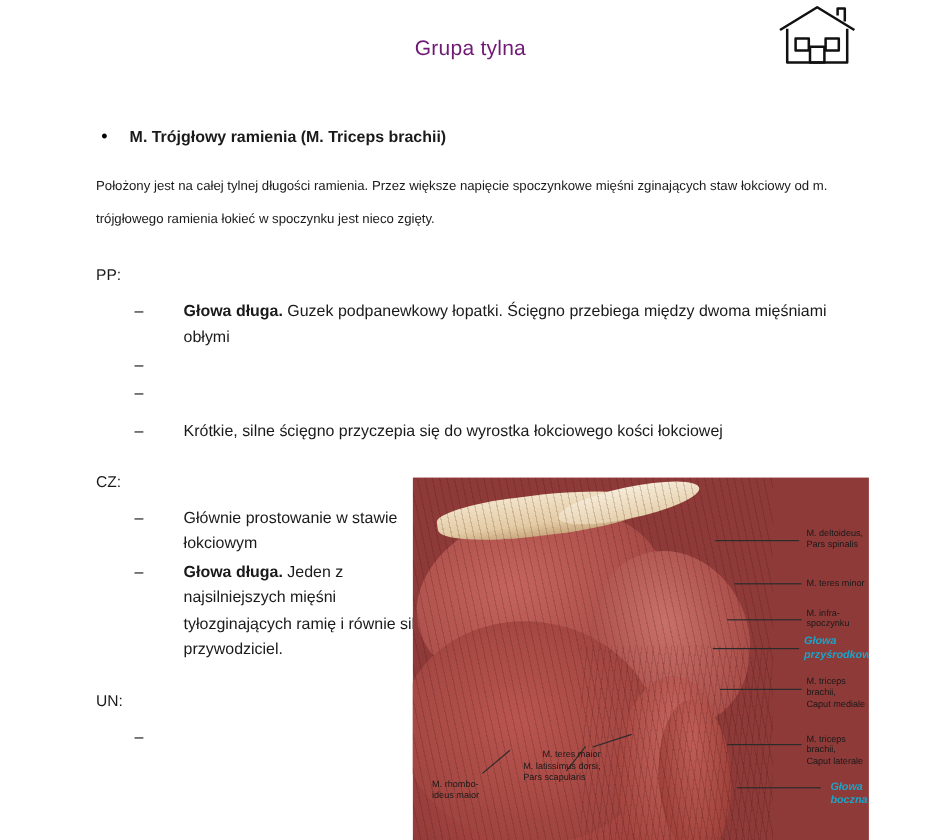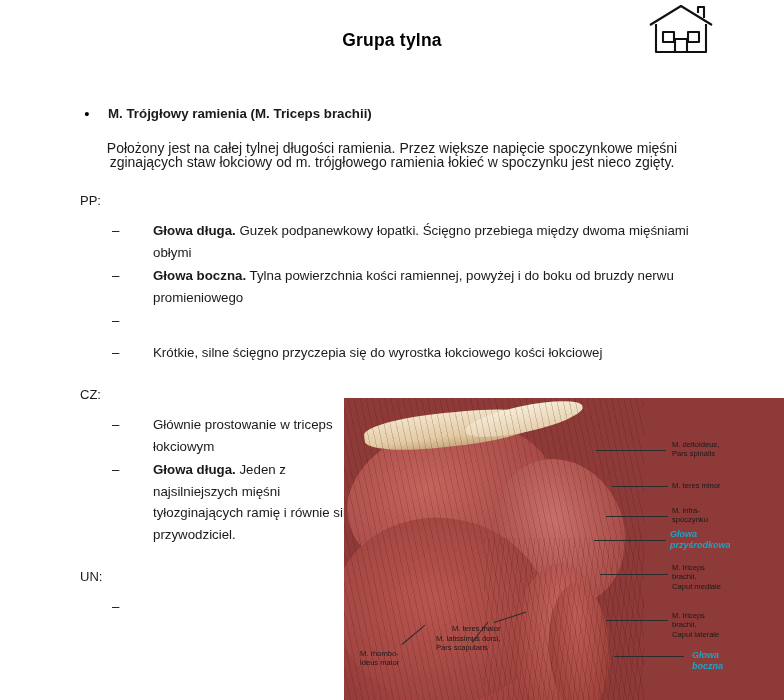--- a/index.html
+++ b/index.html
@@ -19,22 +19,22 @@
     position: relative;
     height: 78px;
   }
   .page-title {
     position: absolute;
     left: 0;
     right: 0;
     top: 30px;
     text-align: center;
     font-size: 17.5px;
-    font-weight: bold;
-    color: #000000;
+    font-weight: normal;
+    color: #701a75;
     letter-spacing: 0.2px;
   }
   .home-icon {
     position: absolute;
     right: 68px;
     top: 3px;
     width: 70px;
     height: 52px;
   }
 
@@ -63,23 +63,23 @@
   }
   .bullet-text {
     font-size: 13.3px;
     font-weight: bold;
     line-height: 19px;
   }
 
   .paragraph {
     margin: 18px 80px 0 80px;
     width: 624px;
-    font-size: 14px;
-    line-height: 14px;
-    text-align: center;
+    font-size: 11px;
+    line-height: 28px;
+    text-align: left;
   }
 
   .section-label {
     margin: 22px 0 0 80px;
     font-size: 13px;
     line-height: 19px;
   }
 
   ul.dash-list {
     list-style: none;
@@ -106,21 +106,21 @@
     margin-left: 17px;
   }
   .item-text.narrow { width: 212px; }
   .item-text b { font-weight: bold; }
 
   
   .figure {
     position: absolute;
     left: 344px;
     top: 398px;
-    width: 440px;
+    width: 380px;
     height: 302px;
     overflow: hidden;
     background: #f3d3cf;
   }
   .fig-bg {
     position: absolute;
     inset: 0;
     background:
       radial-gradient(ellipse 150px 110px at 120px 250px, #b5504d 0%, #a2433f 60%, #8e3a38 100%),
       radial-gradient(ellipse 190px 150px at 150px 120px, #bb5a55 0%, #a84a46 65%, #93403d 100%),
@@ -241,39 +241,38 @@
   <div class="paragraph">Położony jest na całej tylnej długości ramienia. Przez większe napięcie spoczynkowe mięśni zginających staw łokciowy od m. trójgłowego ramienia łokieć w spoczynku jest nieco zgięty.</div>
 
   <div class="section-label">PP:</div>
   <ul class="dash-list">
     <li>
       <span class="dash">–</span>
       <span class="item-text"><b>Głowa długa.</b><span> Guzek podpanewkowy łopatki. Ścięgno przebiega między dwoma mięśniami obłymi</span></span>
     </li>
     <li>
       <span class="dash">–</span>
-      <span class="item-text"><b>Głowa boczna.</b><span> Tylna powierzchnia kości ramiennej, powyżej i do boku od bruzdy nerwu promieniowego</span></span>
     </li>
     <li>
       <span class="dash">–</span>
     </li>
   </ul>
 
   <ul class="dash-list">
     <li>
       <span class="dash">–</span>
       <span class="item-text">Krótkie, silne ścięgno przyczepia się do wyrostka łokciowego kości łokciowej</span>
     </li>
   </ul>
 
   <div class="section-label">CZ:</div>
   <ul class="dash-list split-col">
     <li>
       <span class="dash">–</span>
-      <span class="item-text narrow">Głównie prostowanie w triceps łokciowym</span>
+      <span class="item-text narrow">Głównie prostowanie w stawie łokciowym</span>
     </li>
     <li>
       <span class="dash">–</span>
       <span class="item-text narrow"><b>Głowa długa.</b><span> Jeden z najsilniejszych mięśni tyłozginających ramię i równie silny przywodziciel.</span></span>
     </li>
   </ul>
 
   <div class="section-label">UN:</div>
   <ul class="dash-list split-col">
     <li>

